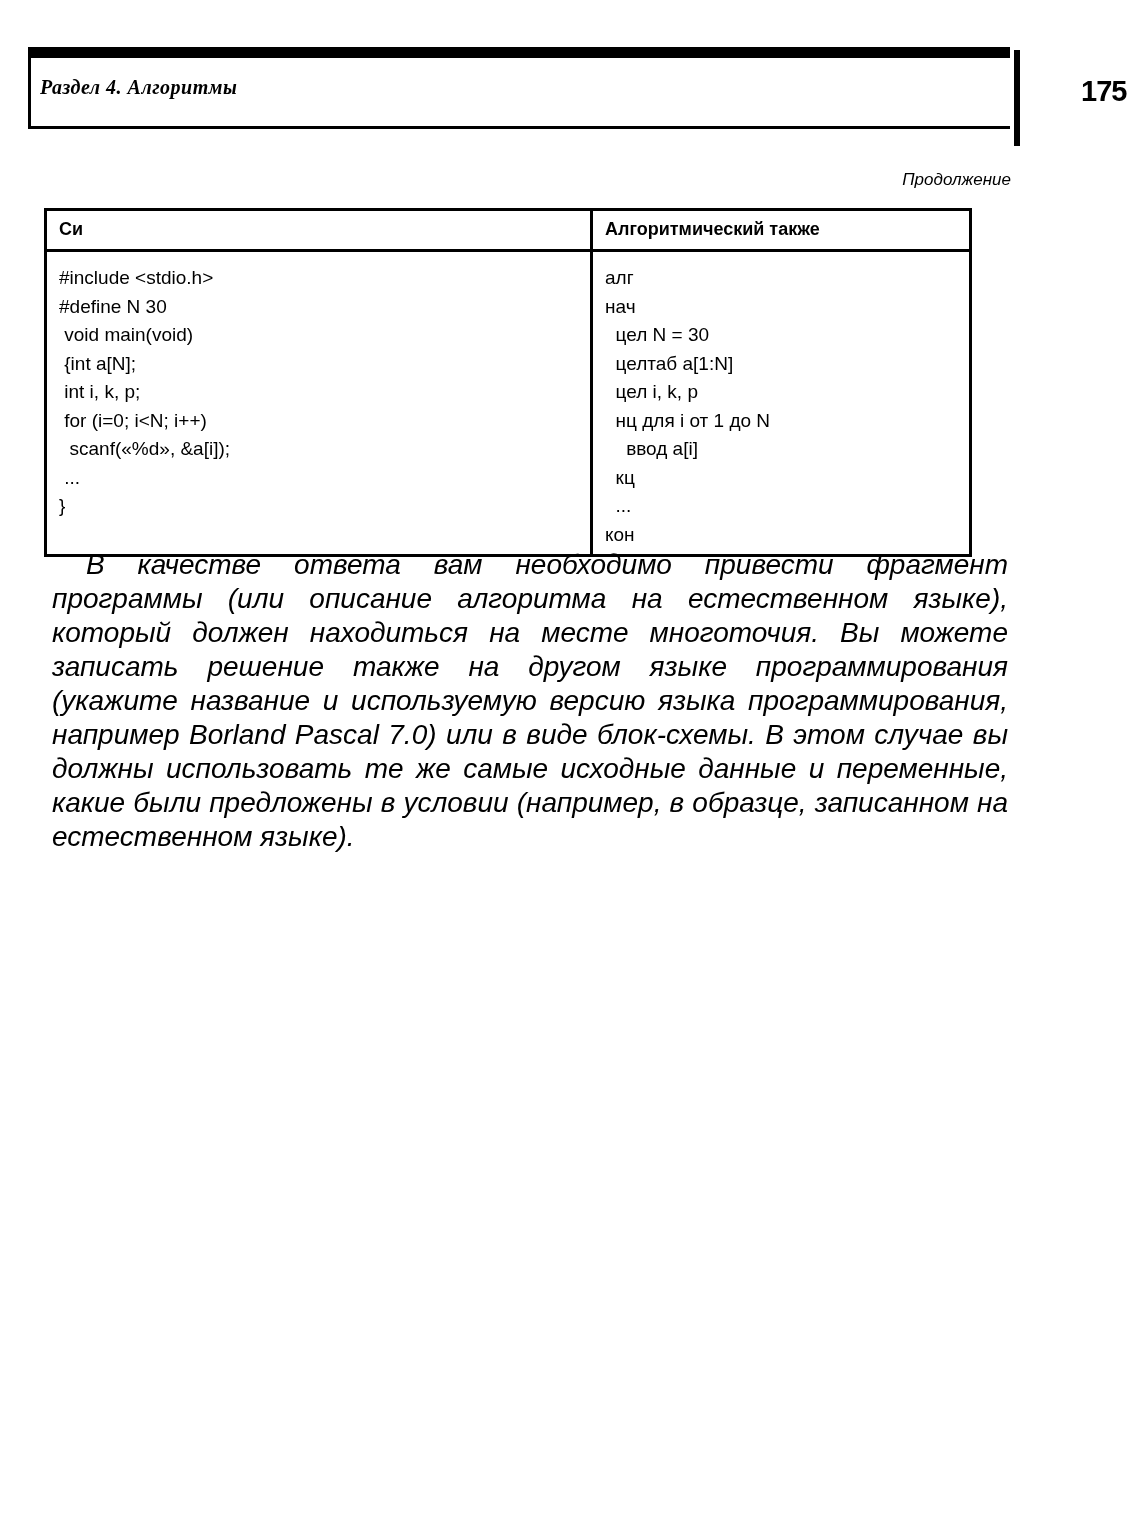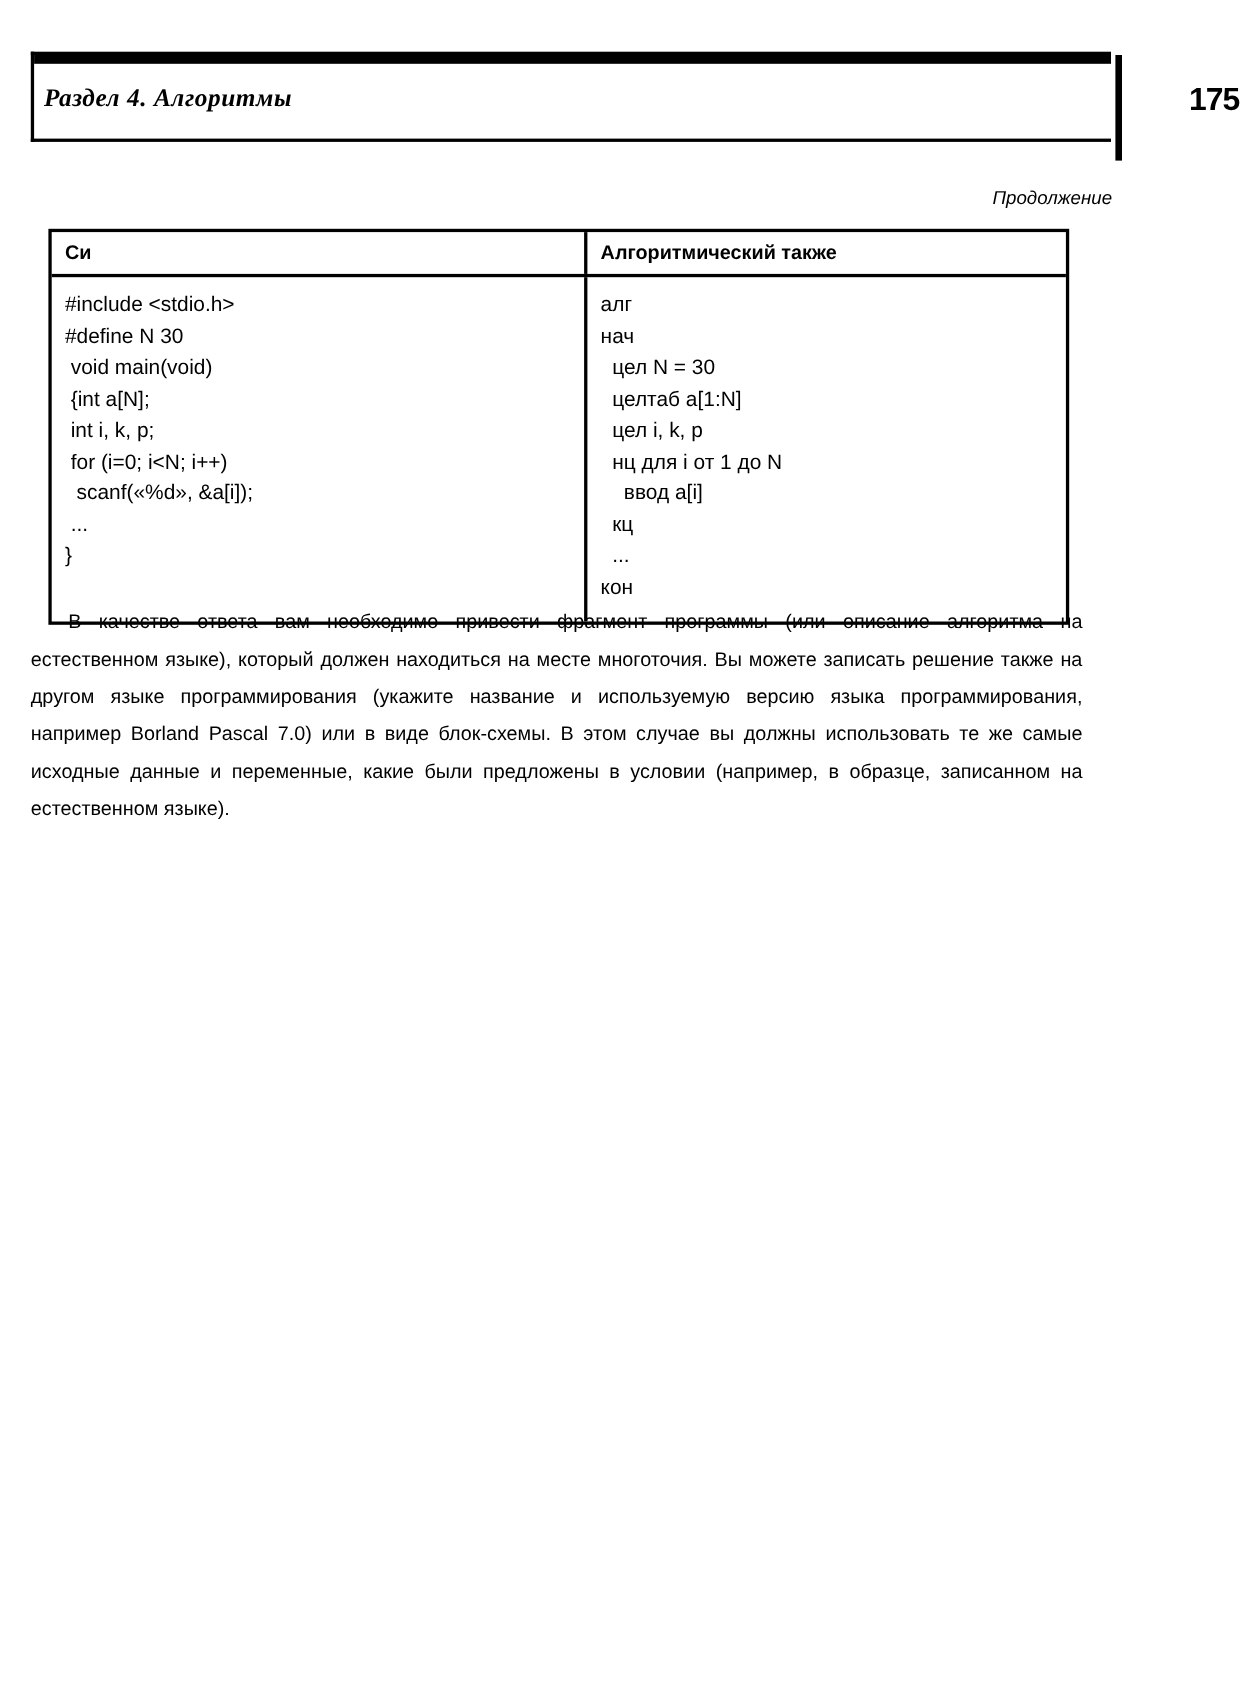--- a/index.html
+++ b/index.html
@@ -36,21 +36,21 @@
     height: 8px;
     background: #000;
   }
   .header-title {
     position: absolute;
     left: 40px;
     top: 76px;
     font-family: "Liberation Serif", serif;
     font-style: italic;
     font-weight: bold;
-    font-size: 23px;
+    font-size: 20px;
     letter-spacing: 0.5px;
   }
   .page-number {
     position: absolute;
     left: 1081px;
     top: 75px;
     font-family: "Liberation Sans", sans-serif;
     font-weight: bold;
     font-size: 29px;
     letter-spacing: -1px;
@@ -90,51 +90,52 @@
   }
   .tbl-head .cell {
     padding: 8px 0 9px 12px;
     font-size: 18px;
     font-weight: bold;
   }
   .tbl-body {
     display: flex;
   }
   .tbl-body .cell {
-    padding: 12px 0 16px 12px;
+    padding: 12px 0 5px 12px;
     font-size: 19px;
     line-height: 28.5px;
     white-space: pre;
   }
   .col-left {
-    width: 487px;
+    width: 546px;
     border-right: 3px solid #000;
     box-sizing: border-box;
   }
   .col-right {
     flex: 1;
     box-sizing: border-box;
   }
   .kw {
   }
   .code-line {
     min-height: 28.5px;
   }
 
   
   .body-text {
     position: absolute;
-    left: 28px;
+    left: 52px;
     top: 548px;
     width: 956px;
-    font-size: 18px;
+    font-size: 28px;
     line-height: 34px;
     text-align: justify;
     text-indent: 34px;
     hyphens: manual;
+    font-style: italic;
   }
 </style>
 </head>
 <body>
 
 <div class="header-band"></div>
 <div class="page-number-rule"></div>
 <div class="header-title">Раздел 4. Алгоритмы</div>
 <div class="page-number">175</div>
 

